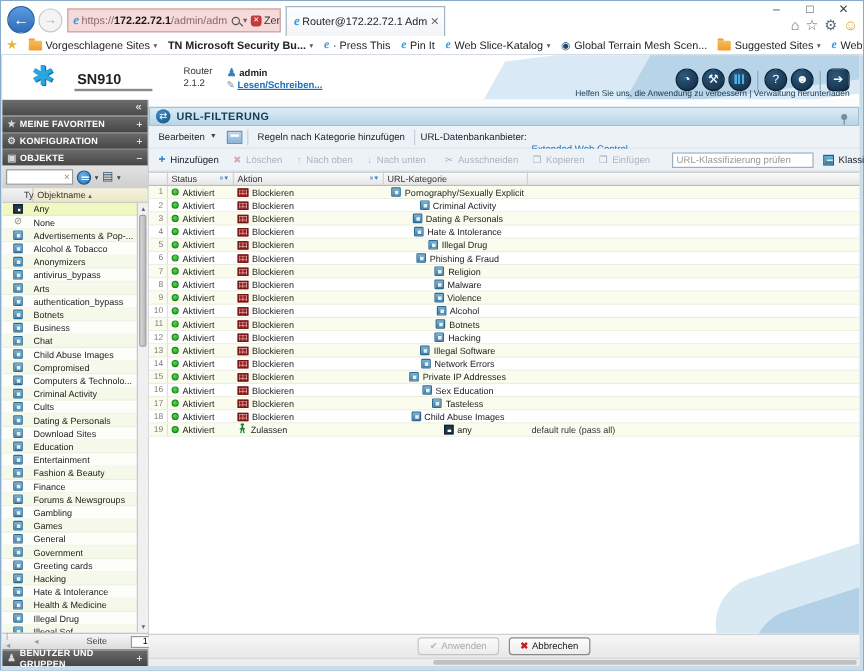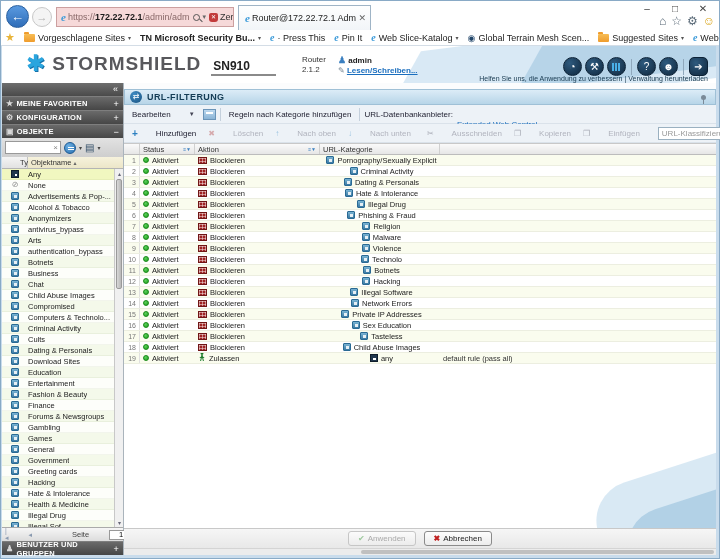--- a/index.html
+++ b/index.html
@@ -112,21 +112,21 @@
   .ph-icon { width:12px; height:12px; border-radius:50%; background:radial-gradient(circle at 35% 30%, #3f8cc4, #17507e); color:#fff; font-size:8px; line-height:12px; text-align:center; }
   .ph-title { font-size:9px; font-weight:bold; color:#143c55; letter-spacing:.4px; }
   .pin { margin-left:auto; width:5px; height:5px; border-radius:50%; background:#7a8a98; position:relative; margin-right:4px; }
   .pin::after { content:''; position:absolute; top:4px; left:2px; width:1px; height:5px; background:#7a8a98; }
   .tb { background:#edf2f7; display:flex; align-items:center; padding:0 4px; gap:4px; flex:0 0 auto; border-bottom:1px solid #dae2ea; font-size:8px; color:#223; white-space:nowrap; }
   .tb1 { height:19px; }
   .tb2 { height:19px; }
   .pselect { width:146px; height:15px; background:#fff; border:1px solid #8fa8bc; display:flex; align-items:center; }
   .pselect .val { flex:1; padding-left:3px; font-size:8px; color:#222; }
   .pselect .dd { width:13px; height:13px; background:linear-gradient(#f8f8f8,#d8d8d8); border-left:1px solid #aab; text-align:center; font-size:6px; color:#445; line-height:13px; }
-  .flatbtn { display:inline-flex; align-items:center; gap:18px; padding:1px 4px; color:#223; }
+  .flatbtn { display:inline-flex; align-items:center; gap:4px; padding:1px 4px; color:#223; }
   .flatbtn .cd { font-size:6px; color:#445; }
   .tsep { width:1px; height:13px; background:#c4d0dc; }
   .winico { width:13px; height:11px; background:linear-gradient(#bcd8ee,#8ab4d6); border:1px solid #6a94b8; position:relative; }
   .winico::after { content:''; position:absolute; left:2px; top:2px; right:2px; height:2px; background:#fff; }
   .provider-label { color:#223; }
   .provider-link { color:#1a6ebe; text-decoration:underline;margin-top:20px; }
   .plus { color:#2a7fc0; font-weight:bold; font-size:10px; }
   .dis { opacity:.45; color:#667; }
   .icx { color:#b55; font-size:8px; }
   .icb { color:#2a7fc0; font-size:8px; }
@@ -255,21 +255,20 @@
   </div>
 
   <div class="app">
   <div class="app-inner">
 
     <div class="app-header">
       <div class="decor1"></div>
       <div class="decor2"></div>
       <div class="hdr-left">
         <span class="logo">✱</span>
-        <span class="brand">STORMSHIELD</span>
         <span class="model">SN910</span>
         <span class="devinfo">
           <div>Router</div>
           <div>2.1.2</div>
         </span>
         <span class="userinfo">
           <div class="user-line"><span class="pawn">♟</span> <span>admin</span></div>
           <div><span class="keyic">✎</span> <a class="perm-link">Lesen/Schreiben...</a></div>
         </span>
       </div>
@@ -769,21 +768,21 @@
                 <div class="cell-status">
                   <span class="dot"></span>
                   <span>Aktiviert</span>
                 </div>
                 <div class="cell-action">
                   <span class="brick"></span>
                   <span>Blockieren</span>
                 </div>
                 <div class="cell-cat">
                   <span class="catic"></span>
-                  <span>Technolo</span>
+                  <span>Alcohol</span>
                 </div>
                 <div class="cell-com"></div>
               </div>
               <div class="trow odd">
                 <div class="cell-num">11</div>
                 <div class="cell-status">
                   <span class="dot"></span>
                   <span>Aktiviert</span>
                 </div>
                 <div class="cell-action">

